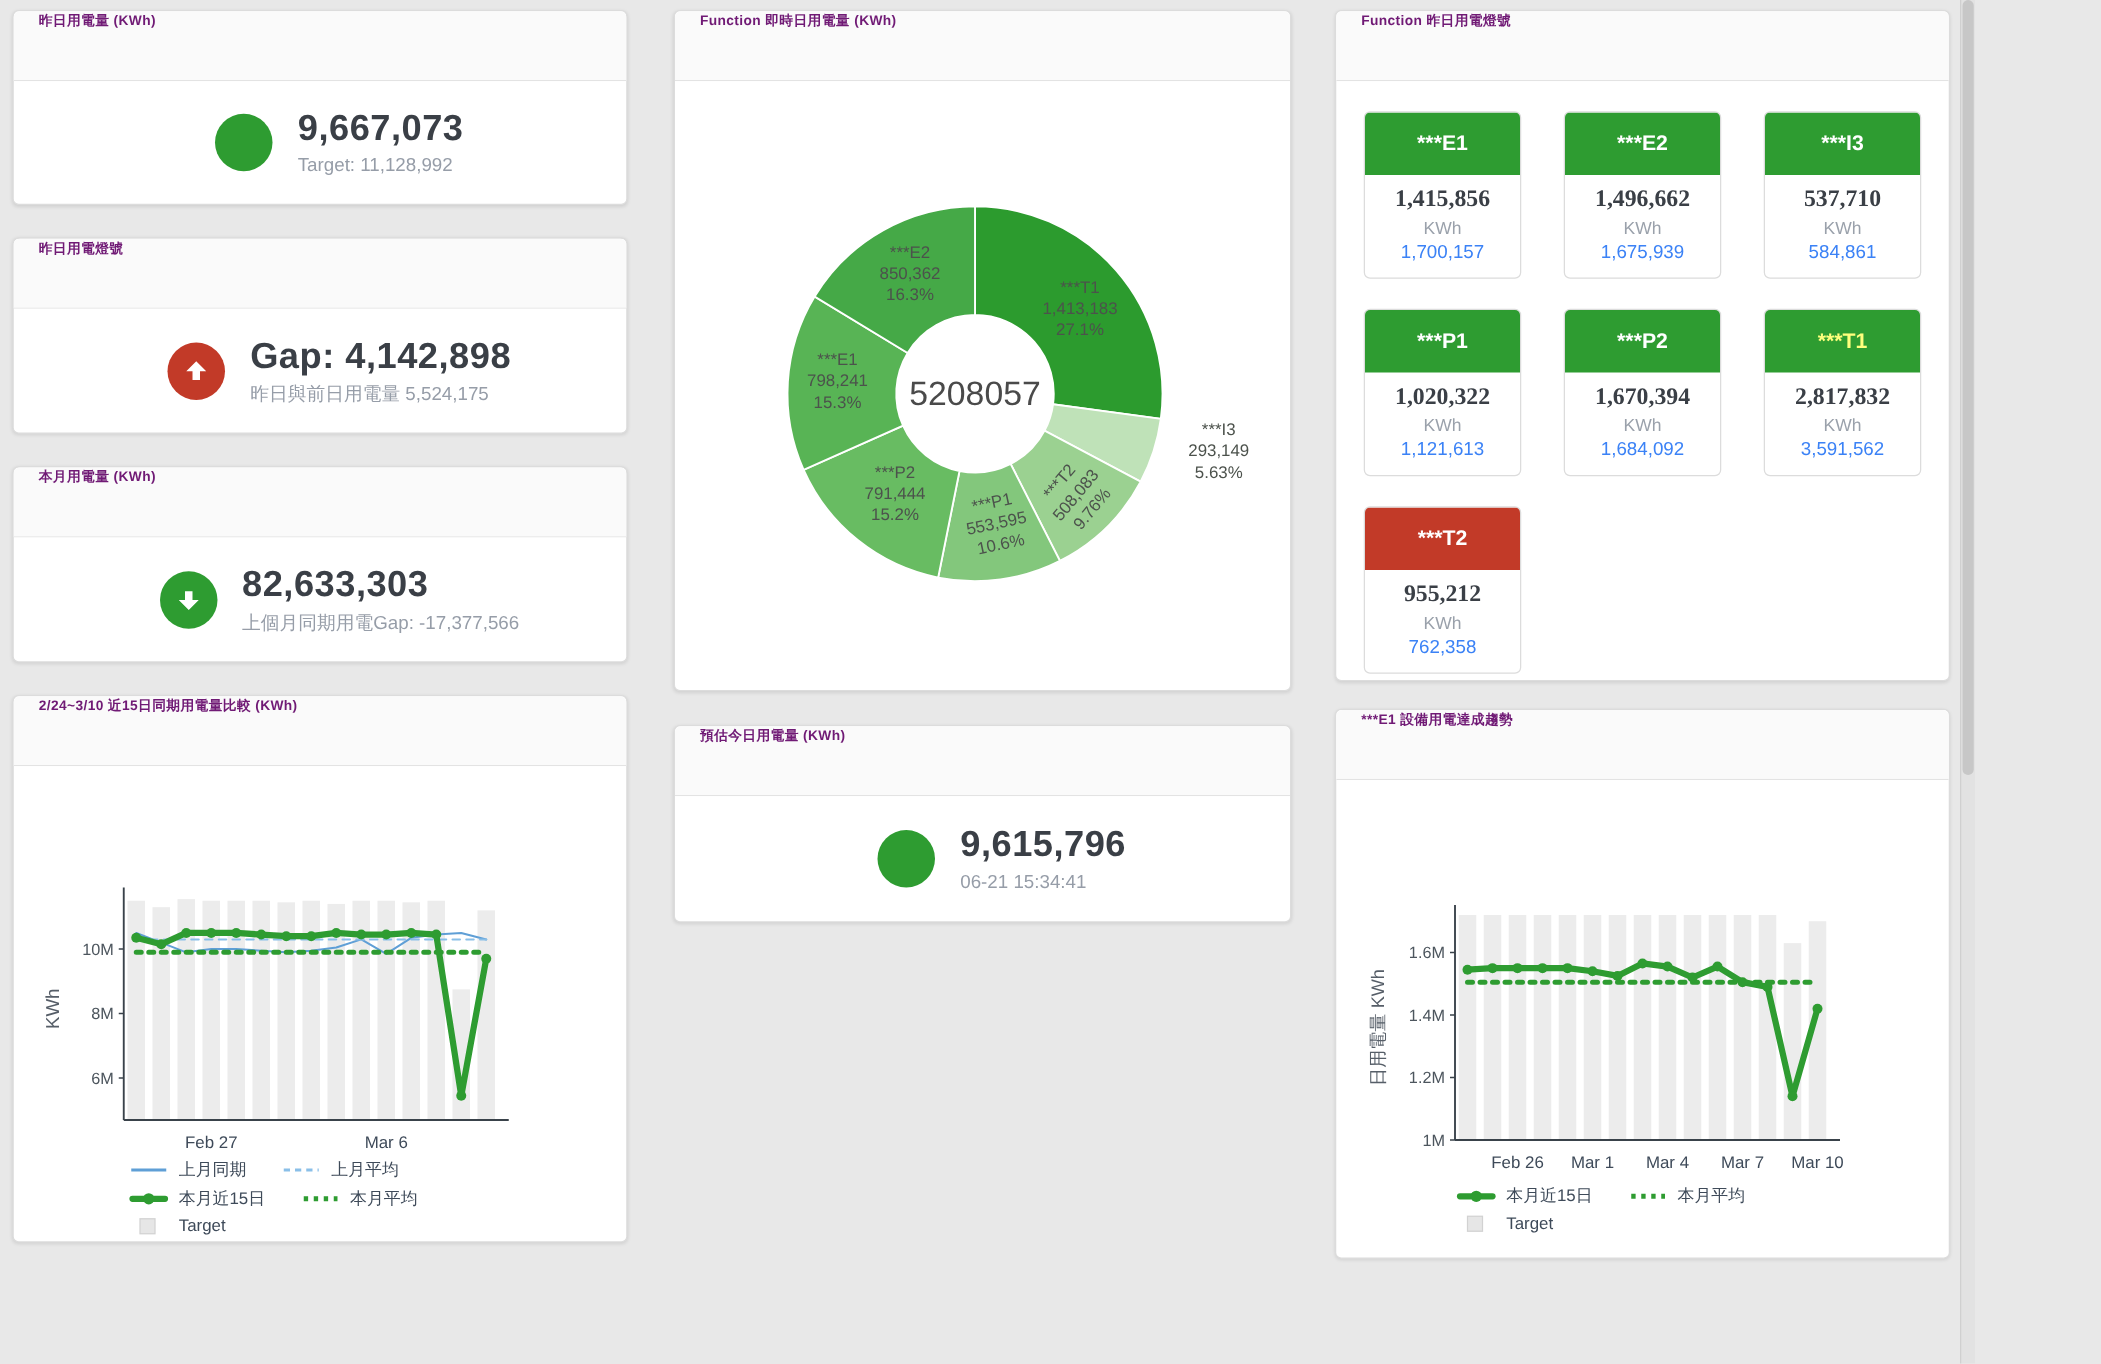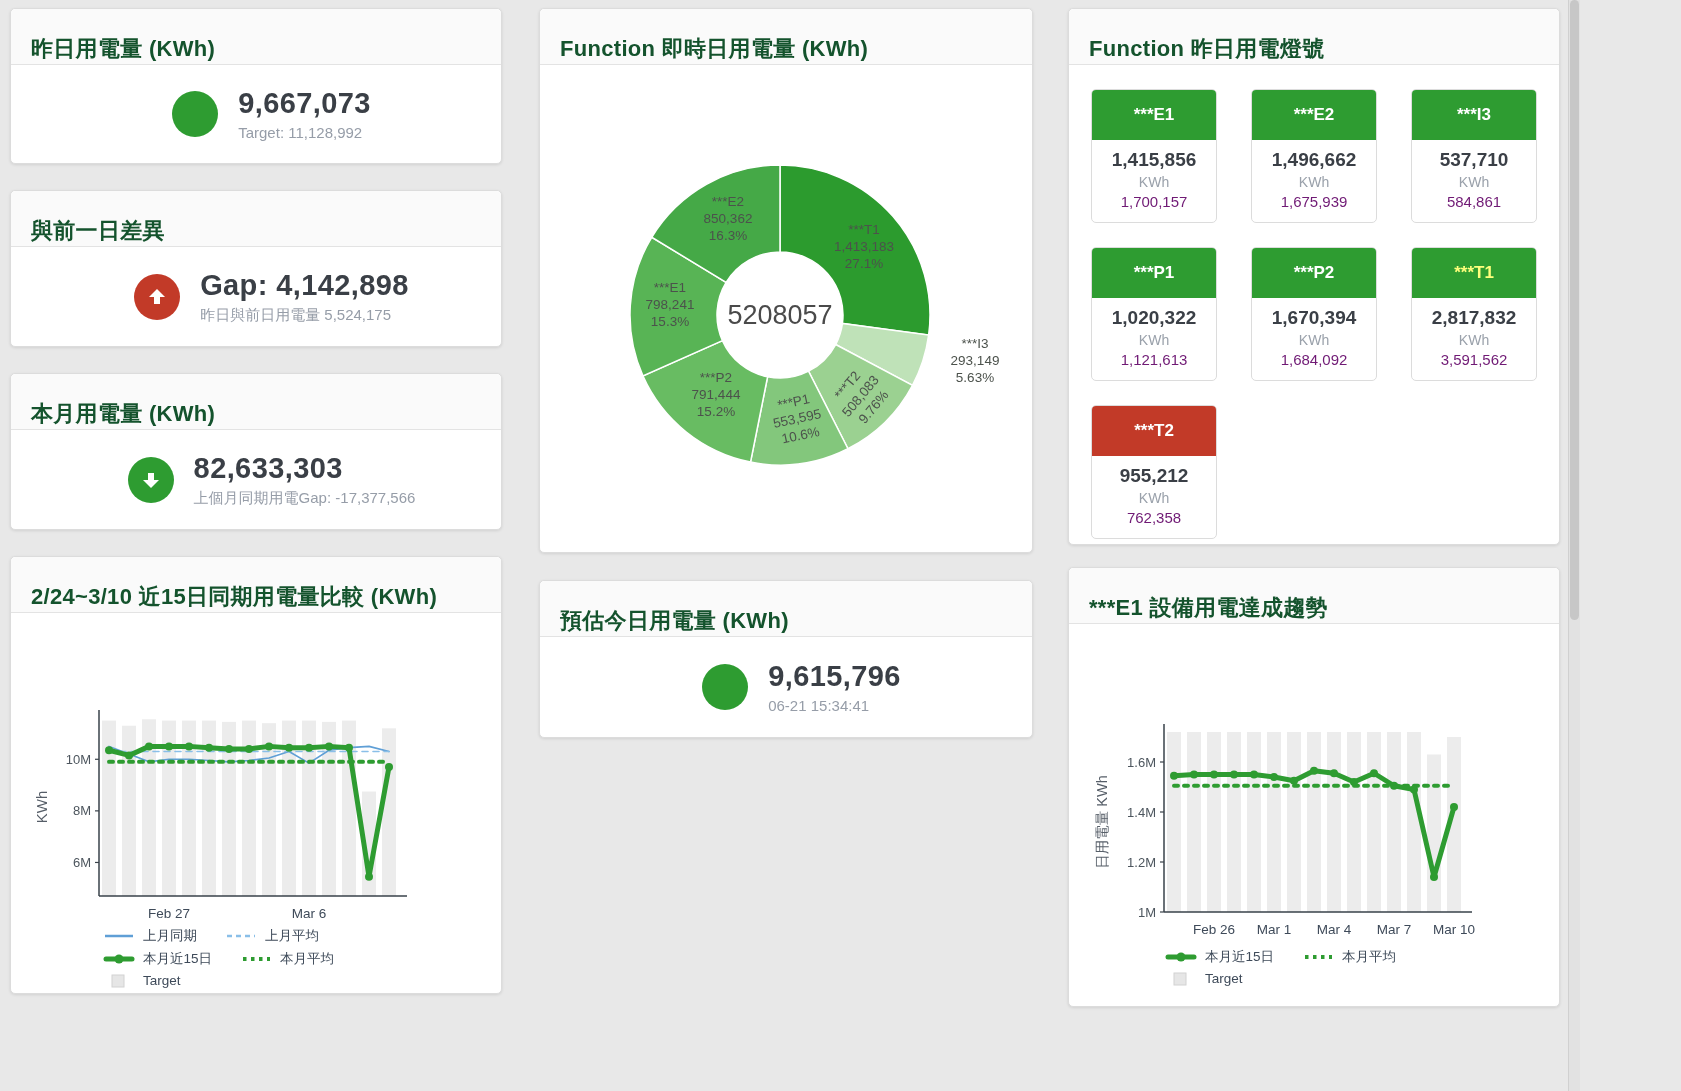--- a/index.html
+++ b/index.html
@@ -4,35 +4,35 @@
 <style>
   html,body{margin:0;padding:0;}
   body{background:#e8e8e8;font-family:"Liberation Sans","DejaVu Sans",sans-serif;}
   .canvas{position:relative;width:1681px;height:1091px;background:#e8e8e8;overflow:hidden;}
   .col{position:absolute;top:8px;display:flex;flex-direction:column;}
   #col1{left:10px;width:492px;gap:26px;}
   #col2{left:539px;width:494px;gap:27px;}
   #col3{left:1068px;width:492px;gap:22px;}
   .card{background:#fff;border:1px solid #dcdcdc;border-radius:5px;
         box-shadow:0 1px 3px rgba(0,0,0,.10);display:flex;flex-direction:column;box-sizing:border-box;}
-  .card-h{height:55px;flex:0 0 55px;display:flex;align-items:flex-end;padding:0 20px;
+  .card-h{height:55px;flex:0 0 55px;display:flex;align-items:flex-start;padding:0 20px;
           border-bottom:1px solid #e3e3e3;background:#fafafa;border-radius:5px 5px 0 0;
-          font-size:22px;font-weight:700;color:#14532d;letter-spacing:.3px;}
+          font-size:11px;font-weight:700;color:#701a75;letter-spacing:.3px;}
   .card-b{flex:1;position:relative;}
   .stat{display:flex;align-items:center;justify-content:center;gap:20px;height:100%;padding-left:31px;}
   .circ{width:46px;height:46px;border-radius:50%;display:flex;align-items:center;justify-content:center;flex:0 0 46px;}
   .val{font-size:29px;font-weight:700;color:#3a3f46;letter-spacing:.4px;}
   .sub{font-size:15px;color:#969da8;margin-top:4px;}
   .tiles{display:grid;grid-template-columns:repeat(3,1fr);gap:24px 34px;padding:24px 22px;}
   .tile{border:1px solid #dcdcdc;border-radius:5px;overflow:hidden;background:#fff;}
   .tile-h{height:50px;display:flex;align-items:center;justify-content:center;font-size:17px;font-weight:700;color:#fff;}
   .tile-b{text-align:center;padding:9px 4px 12px;}
-  .tile-v{font-size:19px;font-weight:700;color:#3a3f46;}
+  .tile-v{font-size:19px;font-weight:700;color:#3a3f46;font-family:Liberation Serif, serif;}
   .tile-u{font-size:14px;color:#9aa1ab;margin-top:3px;}
-  .tile-t{font-size:15px;color:#701a75;margin-top:3px;}
+  .tile-t{font-size:15px;color:#3b82f6;margin-top:3px;}
   .chart-mount svg{display:block;}
   .legend{display:flex;flex-direction:column;gap:5px;margin:2px 0 0 92px;justify-content:flex-end;}
   .lrow{display:flex;gap:28px;align-items:center;}
   .li{display:flex;align-items:center;gap:8px;font-size:13.5px;color:#3e4a59;cursor:pointer;}
   svg text{font-family:"Liberation Sans","DejaVu Sans",sans-serif;}
   .scrollbar{position:absolute;top:0;left:1568px;width:11px;height:1091px;background:#e2e2e2;border-left:1px solid #d0d0d0;}
   .scrollbar .thumb{width:9px;margin:0 auto;height:620px;background:#c7c7c7;border-radius:5px;}
 </style>
 </head>
 <body>
@@ -48,21 +48,21 @@
         <span class="circ" style="background:#2e9c31"></span>
         <div>
           <div class="val">9,667,073</div>
           <div class="sub">Target: 11,128,992</div>
         </div>
       </div>
     </section>
 
     <section class="card" style="height:157px">
       <header class="card-h">
-        <span>與前一日差異</span>
+        <span>昨日用電燈號</span>
       </header>
       <div class="card-b stat">
         <span class="circ" style="background:#c23a28">
           <svg width="24" height="24" viewBox="0 0 24 24">
               <polygon points="12,4 20,12 15,12 15,19 9,19 9,12 4,12" fill="#ffffff"></polygon>
             </svg>
         </span>
         <div>
           <div class="val">Gap: 4,142,898</div>
           <div class="sub">昨日與前日用電量 5,524,175</div>

